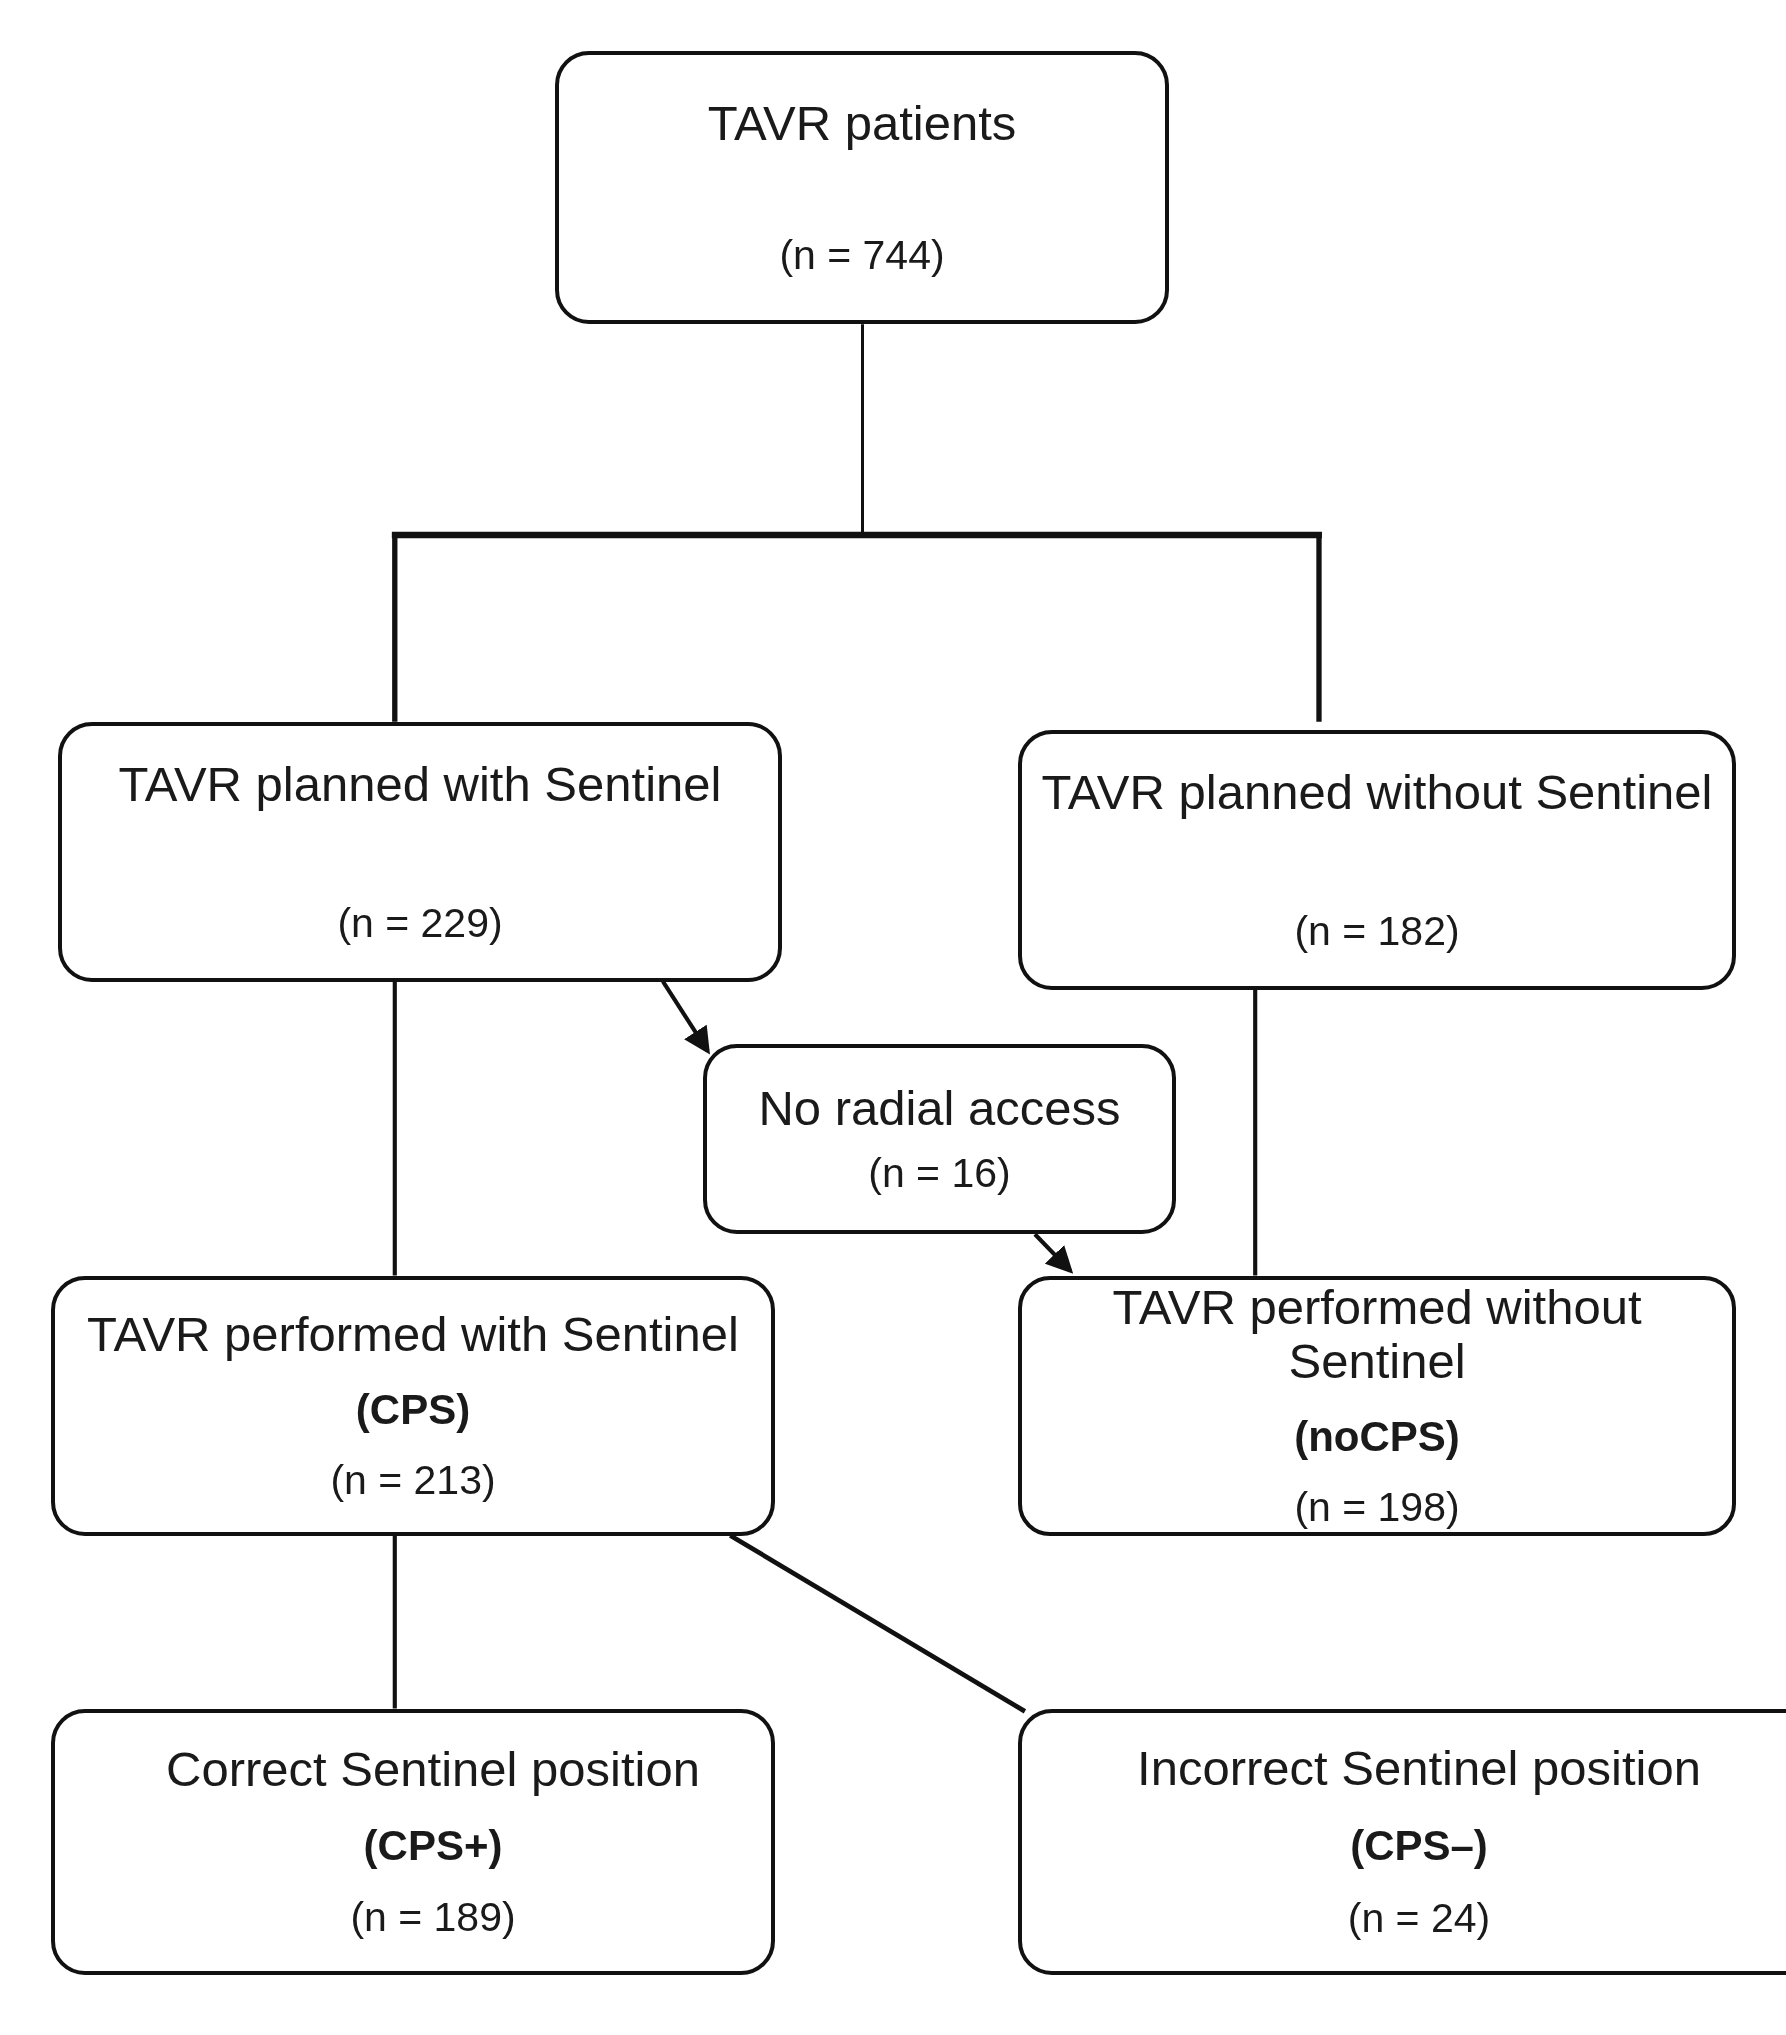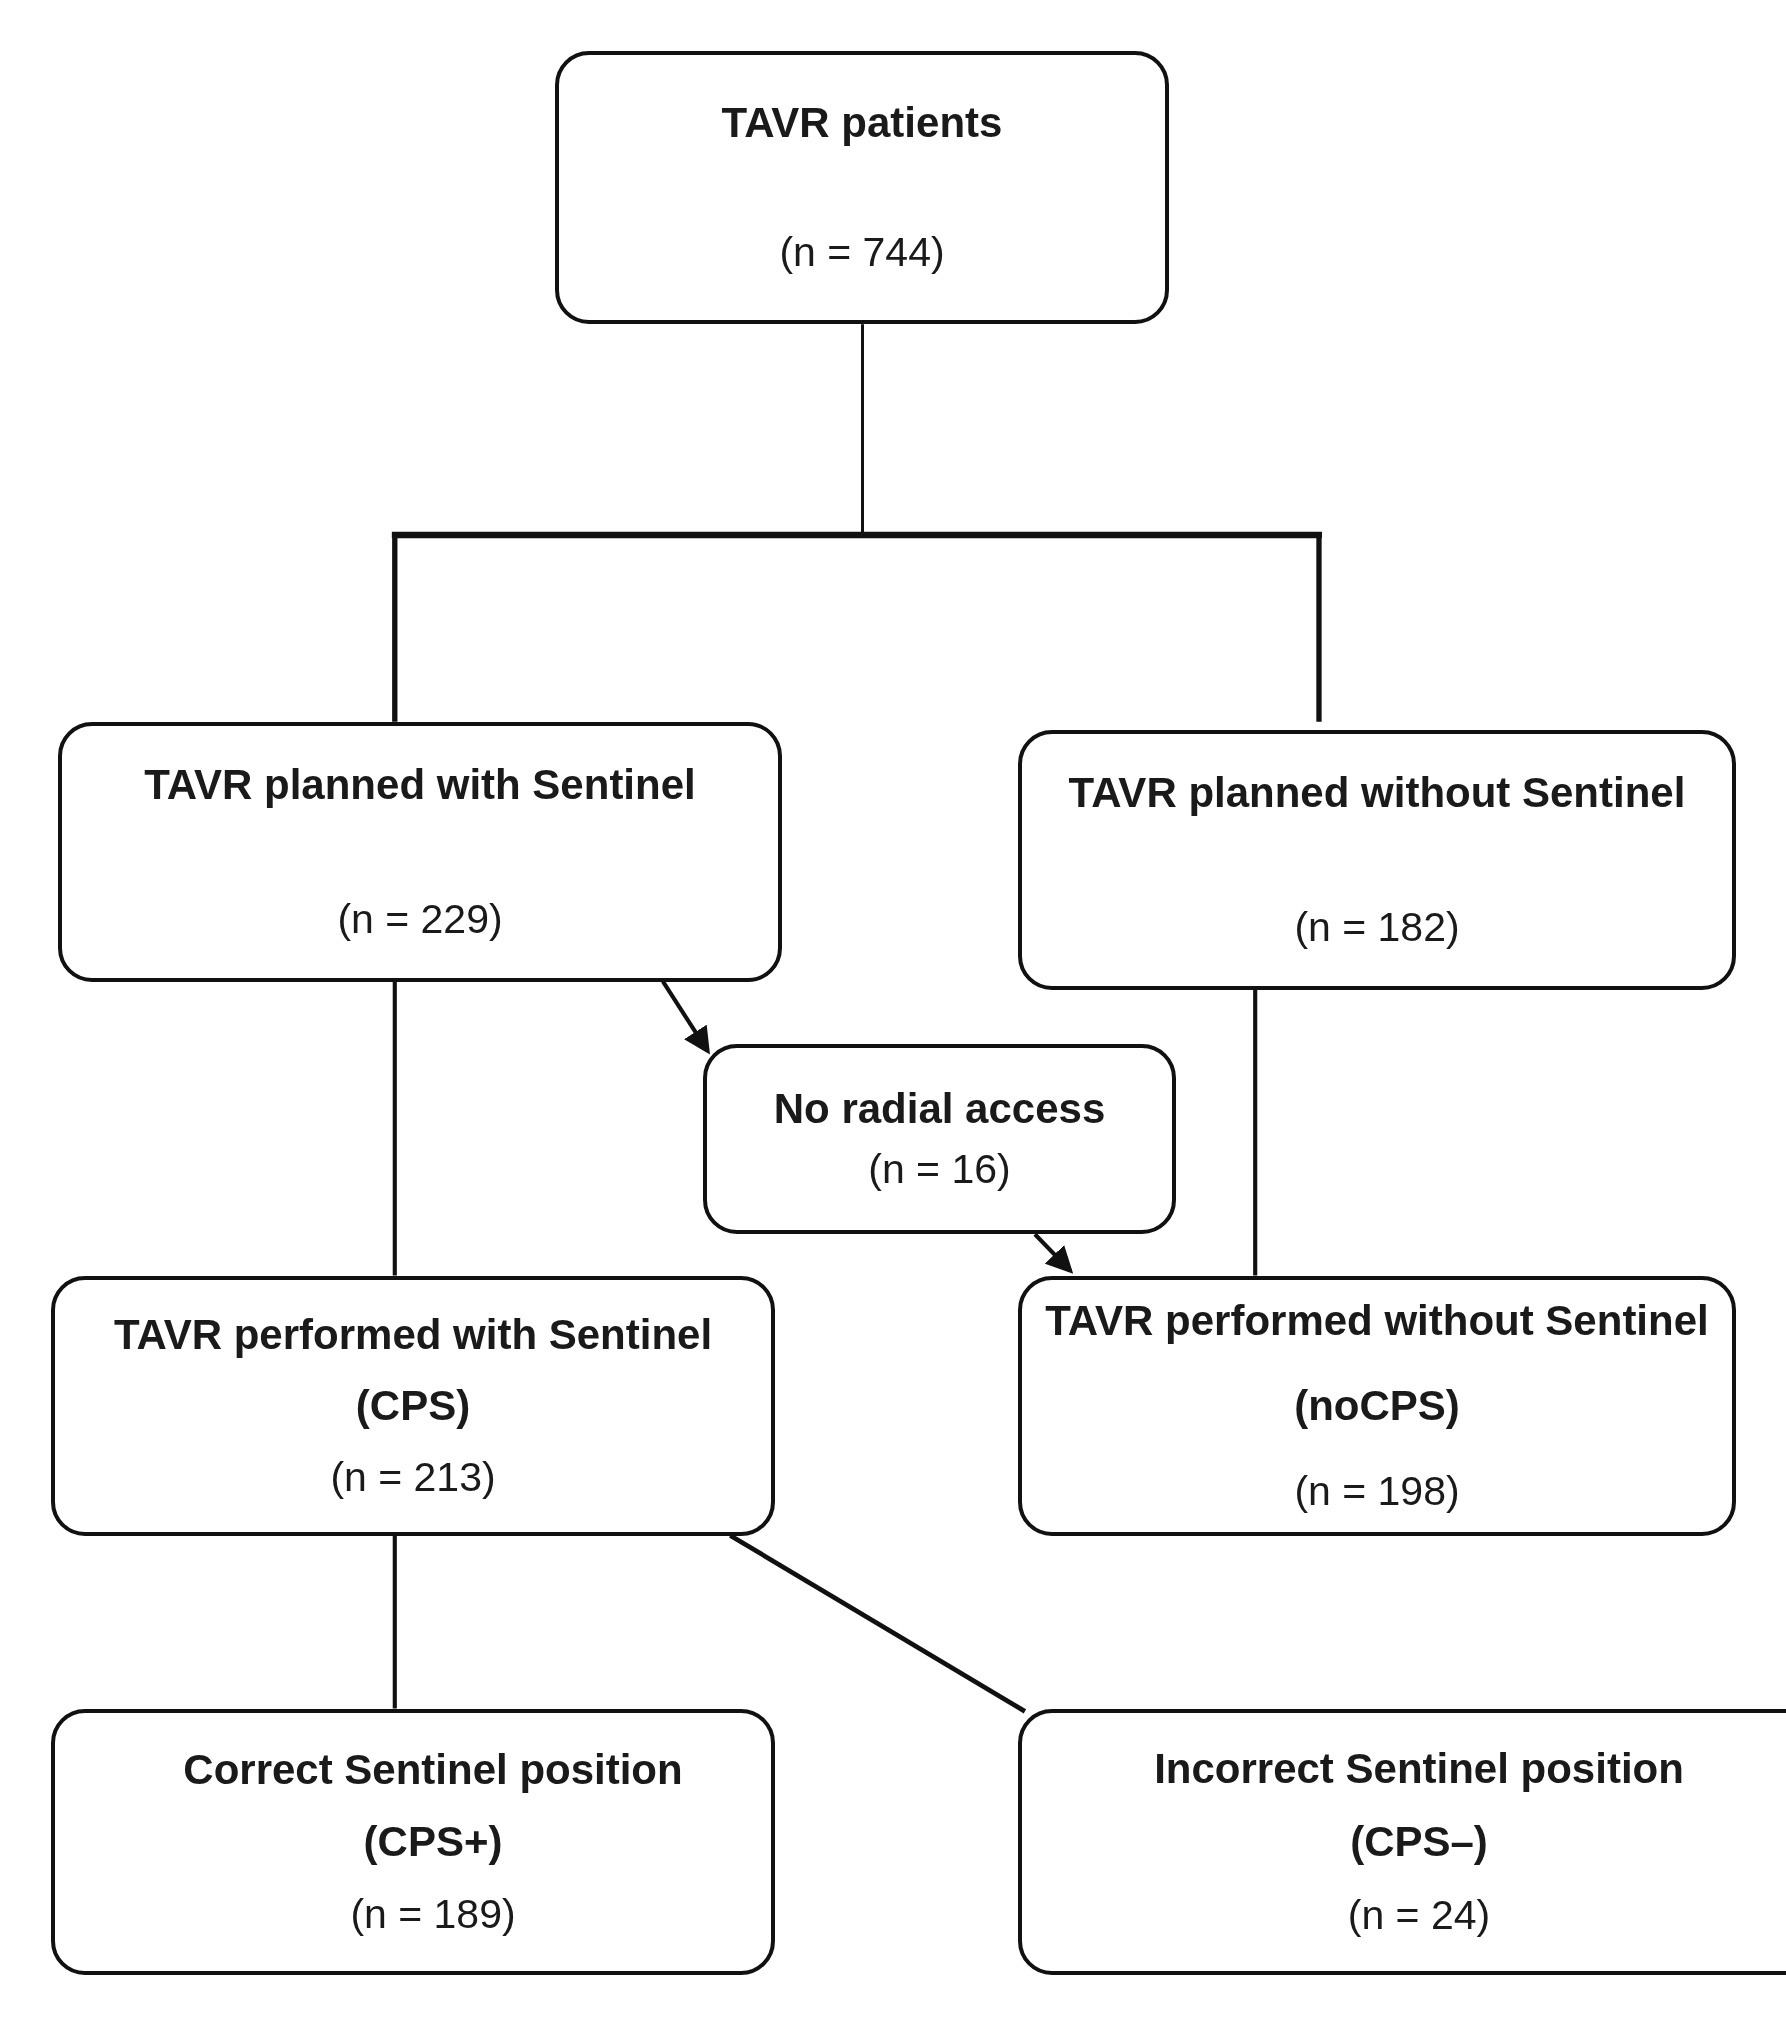--- a/index.html
+++ b/index.html
@@ -33,31 +33,31 @@
     border: 4.1px solid #111111;
     border-radius: 34px;
     display: flex;
     flex-direction: column;
     align-items: center;
     justify-content: center;
     text-align: center;
     z-index: 2;
     color: #1a1a1a;
   }
-  .node .title   { font-size: 42px; font-weight: 700; line-height: 1.1; }
+  .node .title   { font-size: 49px; font-weight: 400; line-height: 1.1; }
   .node .group   { font-size: 42px; font-weight: 700; line-height: 1.1; }
   .node .n-label { font-size: 41px; font-weight: 400; line-height: 1.1; }
 
   
   #node-top               { left: 555px;  top: 51px;   width: 614px; height: 273px; gap: 83px; }
   #node-planned-with      { left: 58px;   top: 722px; width: 724px; height: 260px; gap: 89px; }
   #node-planned-without   { left: 1018px; top: 722px; width: 718px; height: 260px; gap: 89px; margin-top: 8px; }
   #node-no-radial         { left: 703px; top: 1044px; width: 473px;  height: 190px; gap: 15.4px;  }
   #node-performed-with    { left: 51px;   top: 1276px; width: 724px; height: 260px; gap: 25px;  }
-  #node-performed-without { left: 1018px; top: 1276px; width: 718px; height: 260px; gap: 39px;  }
+  #node-performed-without { left: 1018px; top: 1276px; width: 718px; height: 260px; gap: 25px; border-radius: 32px;  }
   #node-correct-position  { left: 51px;   top: 1709px; width: 724px; height: 266px; gap: 26px; padding-left: 40px;  }
   #node-incorrect-position{ left: 1018px; top: 1709px; width: 802px; height: 266px; gap: 27px;  }
 </style>
 </head>
 <body>
 
 <div class="canvas">
 
   <svg class="edge-layer" viewBox="0 0 3025 3446" aria-hidden="true">
     <defs>

